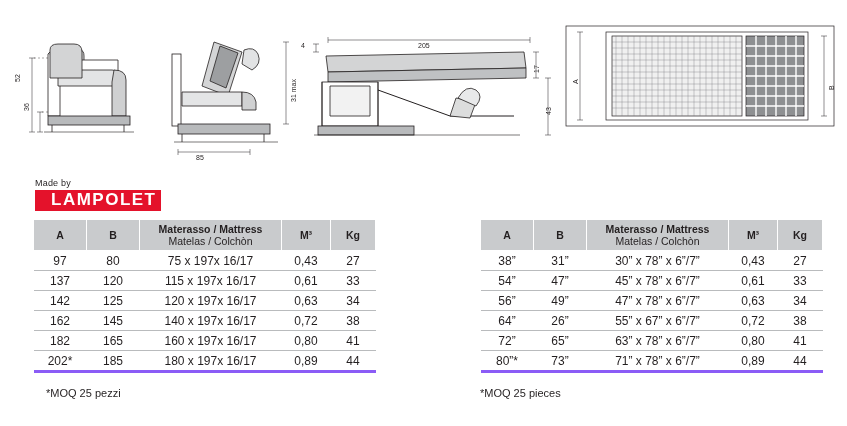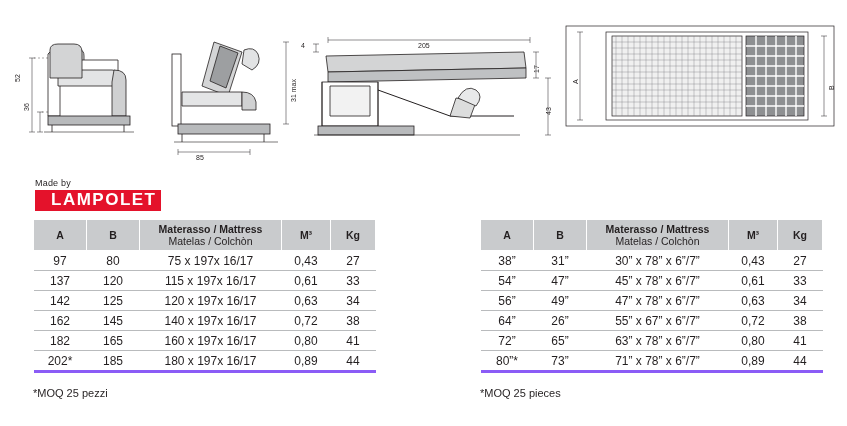--- a/index.html
+++ b/index.html
@@ -109,21 +109,21 @@
   .col-b { width: 44px; }
   .col-m { width: 133px; }
   .col-v { width: 40px; }
   .col-k { width: 36px; }
 
   .moq {
     position: absolute;
     font-size: 11px;
     color: #231f20;
   }
-  #moq-metric { left: 33px; top: 387px; }
+  #moq-metric { left: 46px; top: 387px; }
   #moq-imperial { left: 480px; top: 387px; }
 </style>
 </head>
 <body>
 
 <div class="page">
 
   <div class="drawings">
 
     <svg class="draw-panel" style="left:14px; top:20px;" width="140" height="125" viewBox="0 0 140 125">

